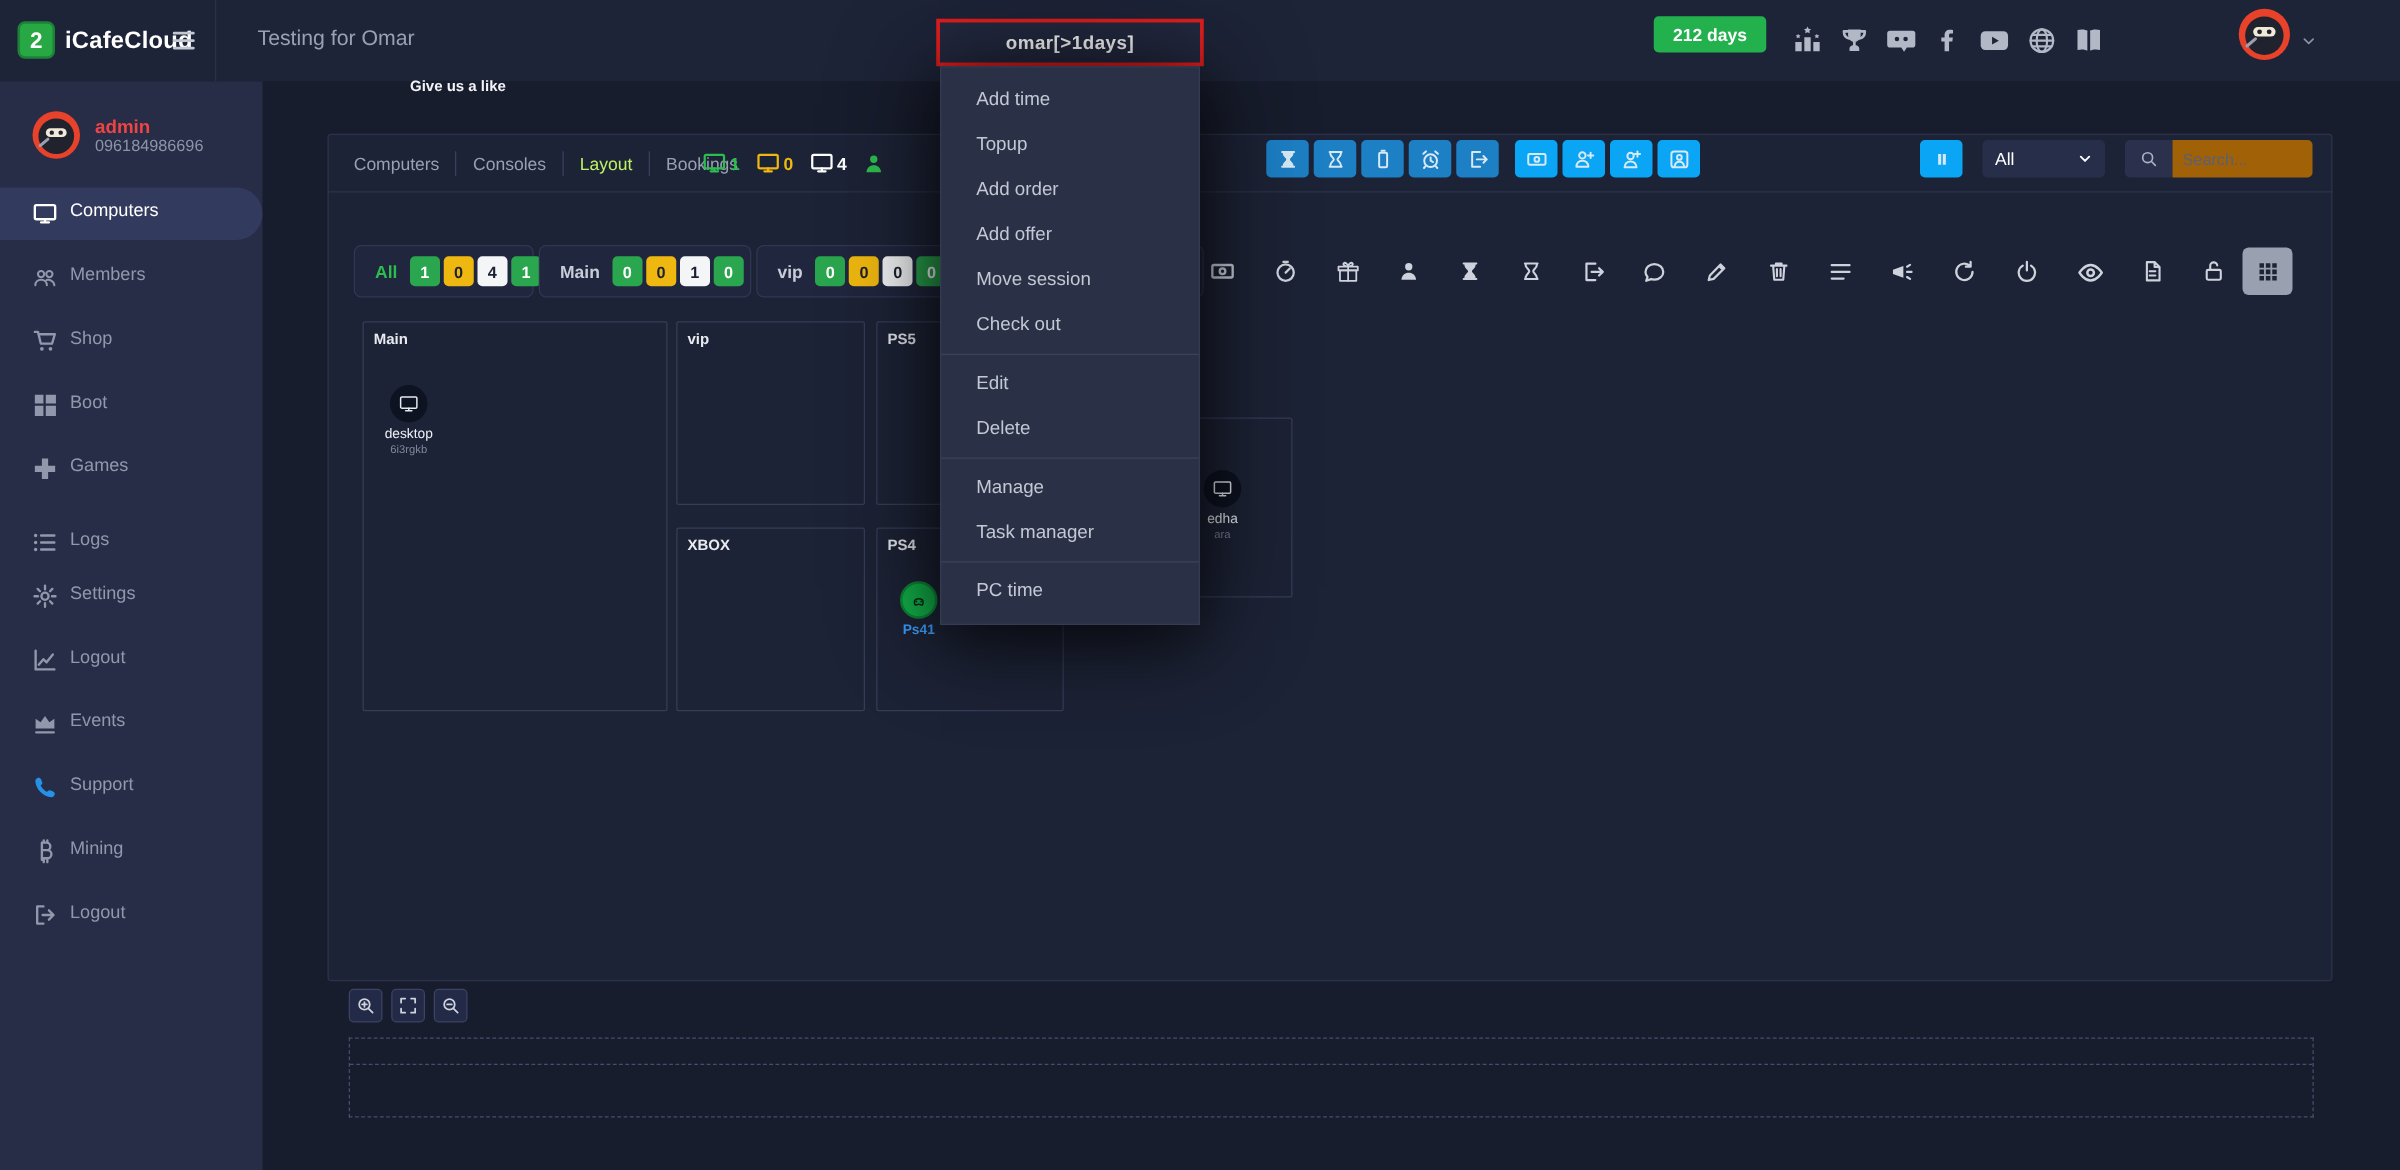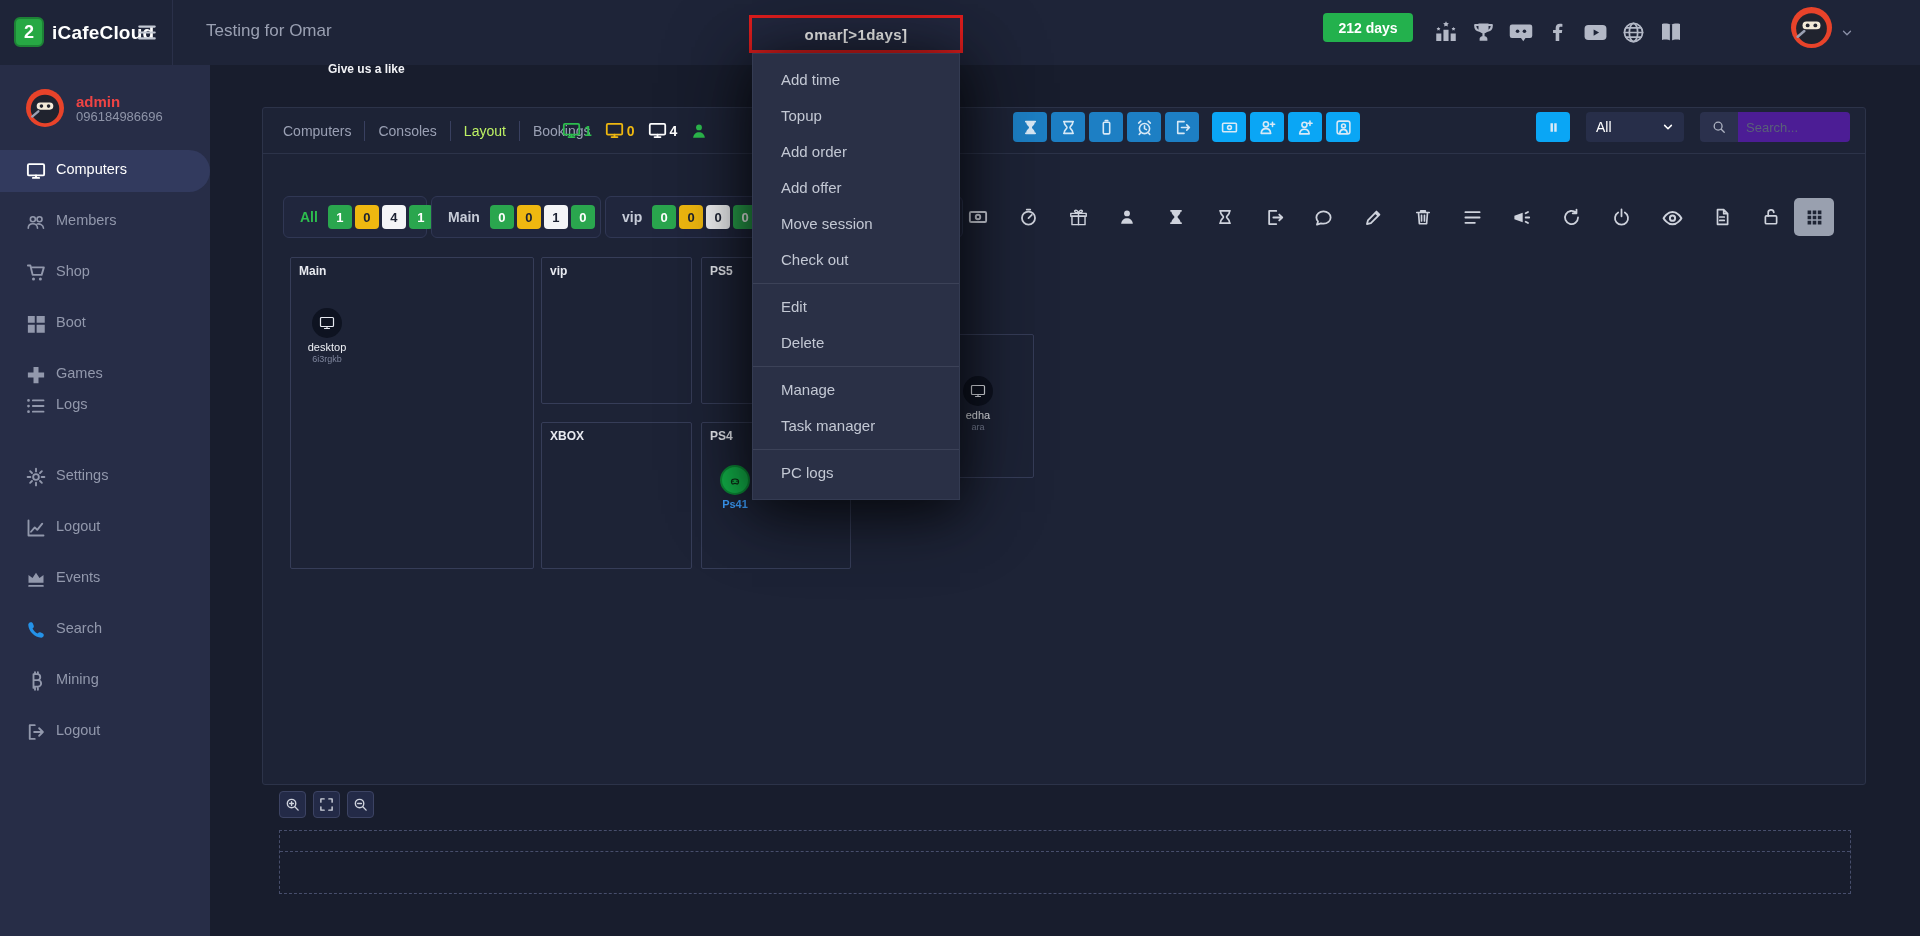--- a/index.html
+++ b/index.html
@@ -49,21 +49,21 @@
 
   .tbtn{width:34px;height:30px;border-radius:4px;display:flex;align-items:center;justify-content:center;color:#d8e9f6;cursor:pointer;}
   .grp{gap:4px;z-index:2;}
   .bdark .tbtn{background:#1d7fc4;}
   .bbright .tbtn, .tbtn.bright{background:#0aa6f5;}
   .filter-select{left:1586px;top:112px;width:98px;height:30px;background:#272e49;border-radius:4px;
                  display:flex;align-items:center;justify-content:space-between;padding:0 10px;box-sizing:border-box;
                  font-size:14px;color:#fff;z-index:2;cursor:pointer;}
   .search-wrap{left:1700px;top:112px;width:150px;height:30px;z-index:2;display:flex;}
   .search-icSeg{width:38px;height:30px;background:#2b314d;border-radius:4px 0 0 4px;display:flex;align-items:center;justify-content:center;color:#aeb3c2;}
-  .search-input{width:112px;height:30px;background:#4c1d95;border:0;outline:0;color:#c7ccd8;font-size:13px;
+  .search-input{width:112px;height:30px;background:#a16207;border:0;outline:0;color:#c7ccd8;font-size:13px;
                 padding:0 8px;box-sizing:border-box;border-radius:0 4px 4px 0;font-family:"Liberation Sans",sans-serif;}
   .search-input::placeholder{color:#596078;}
 
   
   .sgroup{top:196px;height:42px;background:#20263d;border:1px solid #303754;border-radius:6px;
           box-sizing:border-box;display:flex;align-items:center;padding-left:16px;gap:10px;cursor:pointer;z-index:2;}
   .sgroup .glbl{font-size:14px;font-weight:bold;color:#c7ccd8;}
   .sgroup.first .glbl{color:#2dbd4e;}
   .badges{display:flex;gap:3px;}
   .badge{width:24px;height:24px;border-radius:4px;display:flex;align-items:center;justify-content:center;
@@ -235,21 +235,21 @@
       <span class="lbl">Boot</span>
     </div>
     <div class="abs side-item" style="top:289px;">
       <span class="sic">
           <svg class="ic" width="20" height="20" viewBox="0 0 16 16">
             <path class="f" d="M6 1.5h4V6h4.5v4H10v4.5H6V10H1.5V6H6z"></path>
           </svg>
         </span>
       <span class="lbl">Games</span>
     </div>
-    <div class="abs side-item" style="top:320px;">
+    <div class="abs side-item" style="top:348px;">
       <span class="sic">
           <svg class="ic" width="20" height="20" viewBox="0 0 16 16">
             <path d="M5.5 3.5H14M5.5 8H14M5.5 12.5H14"></path>
             <path d="M2 3.5h.01M2 8h.01M2 12.5h.01" style="stroke-width:2.2"></path>
           </svg>
         </span>
       <span class="lbl">Logs</span>
     </div>
     <div class="abs side-item" style="top:391px;">
       <span class="sic">
@@ -277,21 +277,21 @@
           </svg>
         </span>
       <span class="lbl">Events</span>
     </div>
     <div class="abs side-item" style="top:544px;">
       <span class="sic" style="color:#2492e8;">
           <svg class="ic" width="20" height="20" viewBox="0 0 16 16">
             <path class="f" d="M3.6 1.8c-1 .3-1.8 1-1.8 2 .3 5.3 5.1 10.1 10.4 10.4 1 0 1.7-.8 2-1.8.2-.8-.2-1.6-1-1.9l-1.8-.7c-.6-.2-1.3 0-1.7.5l-.4.5C7.6 9.9 6.1 8.4 5.2 6.7l.5-.4c.5-.4.7-1.1.5-1.7l-.7-1.8c-.3-.8-1.1-1.2-1.9-1z"></path>
           </svg>
         </span>
-      <span class="lbl">Search</span>
+      <span class="lbl">Support</span>
     </div>
     <div class="abs side-item" style="top:595px;">
       <span class="sic">
           <svg class="ic" width="20" height="20" viewBox="0 0 16 16">
             <path d="M6 2.5v11M6 2.5h3a2.4 2.4 0 010 4.8H6M6 7.3h3.5a2.6 2.6 0 010 5.2H6M7.2 1v1.5M9.5 1v1.5M7.2 13.5V15M9.5 13.5V15"></path>
           </svg>
         </span>
       <span class="lbl">Mining</span>
     </div>
     <div class="abs side-item" style="top:646px;">
@@ -620,21 +620,21 @@
     <div class="mi">Add offer</div>
     <div class="mi">Move session</div>
     <div class="mi">Check out</div>
     <div class="msep"></div>
     <div class="mi">Edit</div>
     <div class="mi">Delete</div>
     <div class="msep"></div>
     <div class="mi">Manage</div>
     <div class="mi">Task manager</div>
     <div class="msep"></div>
-    <div class="mi">PC logs</div>
+    <div class="mi">PC time</div>
   </div>
 
   <div class="abs zbtn" style="left:279px;">
     <svg class="ic" width="15" height="15" viewBox="0 0 16 16">
         <circle cx="7" cy="7" r="4.5"></circle>
         <path d="M10.5 10.5L14 14M5 7h4M7 5v4"></path>
       </svg>
   </div>
   <div class="abs zbtn" style="left:313px;">
     <svg class="ic" width="15" height="15" viewBox="0 0 16 16">

